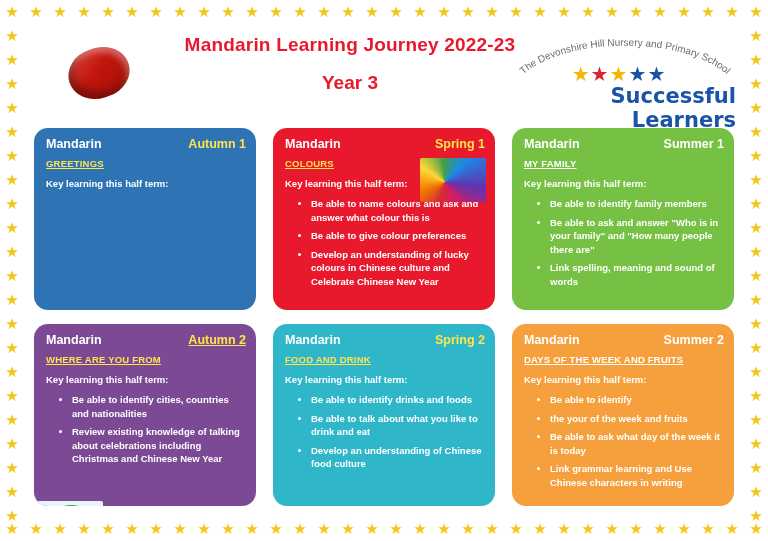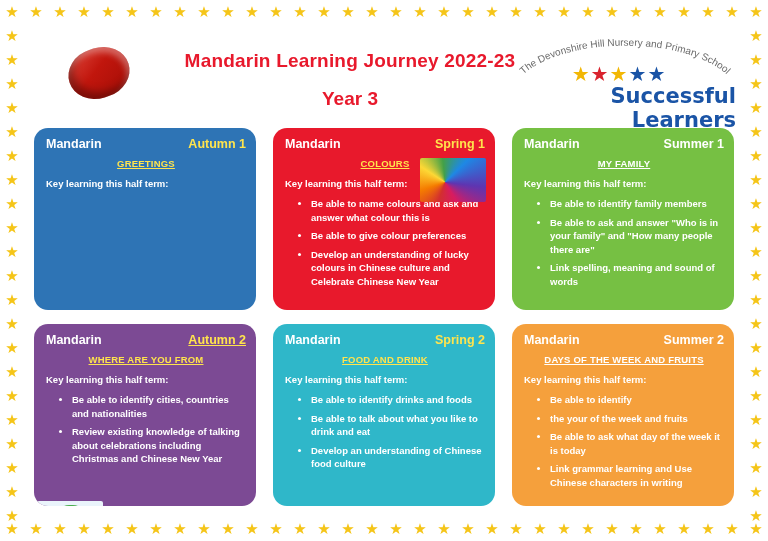--- a/index.html
+++ b/index.html
@@ -59,21 +59,21 @@
     width: 62px;
     height: 50px;
     background: linear-gradient(145deg,#e04a3f 0%, #c1160d 45%, #a20d06 100%);
     border-radius: 30px / 26px;
     transform: rotate(-18deg);
     box-shadow: inset 6px -5px 8px rgba(0,0,0,.35), inset -4px 4px 6px rgba(255,255,255,.35);
   }
   .title-block {
     position: absolute;
     left: 140px;
-    top: 20px;
+    top: 4px;
     width: 360px;
     text-align: center;
   }
   .title-main {
     color: #e8192c;
     font-size: 19px;
     font-weight: bold;
     letter-spacing: .2px;
   }
   .title-sub {
@@ -183,21 +183,20 @@
 
   .subject { color: #ffffff; }
   .card.c-green .subject { color: #ffffff; }
 
   .topic {
     margin-top: 7px;
     font-size: 9.5px;
     font-weight: bold;
     text-decoration: underline;
     letter-spacing: .2px;
-    text-align: center;
   }
   .card.c-blue .topic,
   .card.c-red .topic,
   .card.c-purple .topic,
   .card.c-teal .topic { color: #ffe44d; }
   .card.c-green .topic { color: #ffffff; }
   .card.c-orange .topic { color: #ffffff; }
 
   .keyline {
     margin-top: 9px;

